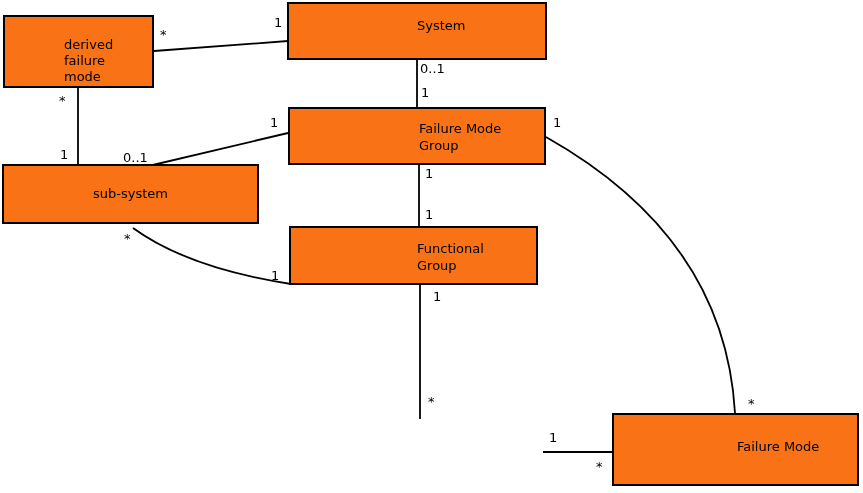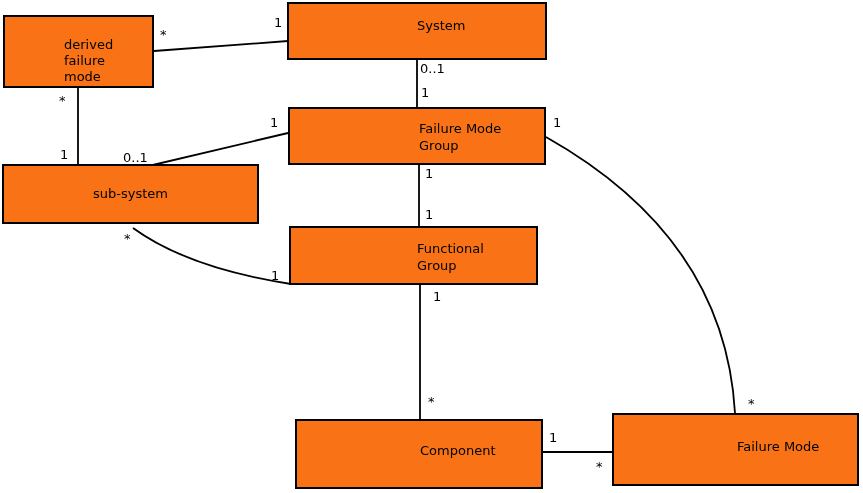--- a/index.html
+++ b/index.html
@@ -82,23 +82,20 @@
     <div class="node-label">Failure Mode
 Group</div>
   </div>
   <div class="node n-subsys">
     <div class="node-label">sub-system</div>
   </div>
   <div class="node n-fg">
     <div class="node-label">Functional
 Group</div>
   </div>
-  <div class="node n-comp">
-    <div class="node-label">Component</div>
-  </div>
   <div class="node n-fm">
     <div class="node-label">Failure Mode</div>
   </div>
 
   <div class="mult m-e0s">*</div>
   <div class="mult m-e0t">1</div>
   <div class="mult m-e1s">*</div>
   <div class="mult m-e1t">1</div>
   <div class="mult m-e2s">0..1</div>
   <div class="mult m-e2t">1</div>

